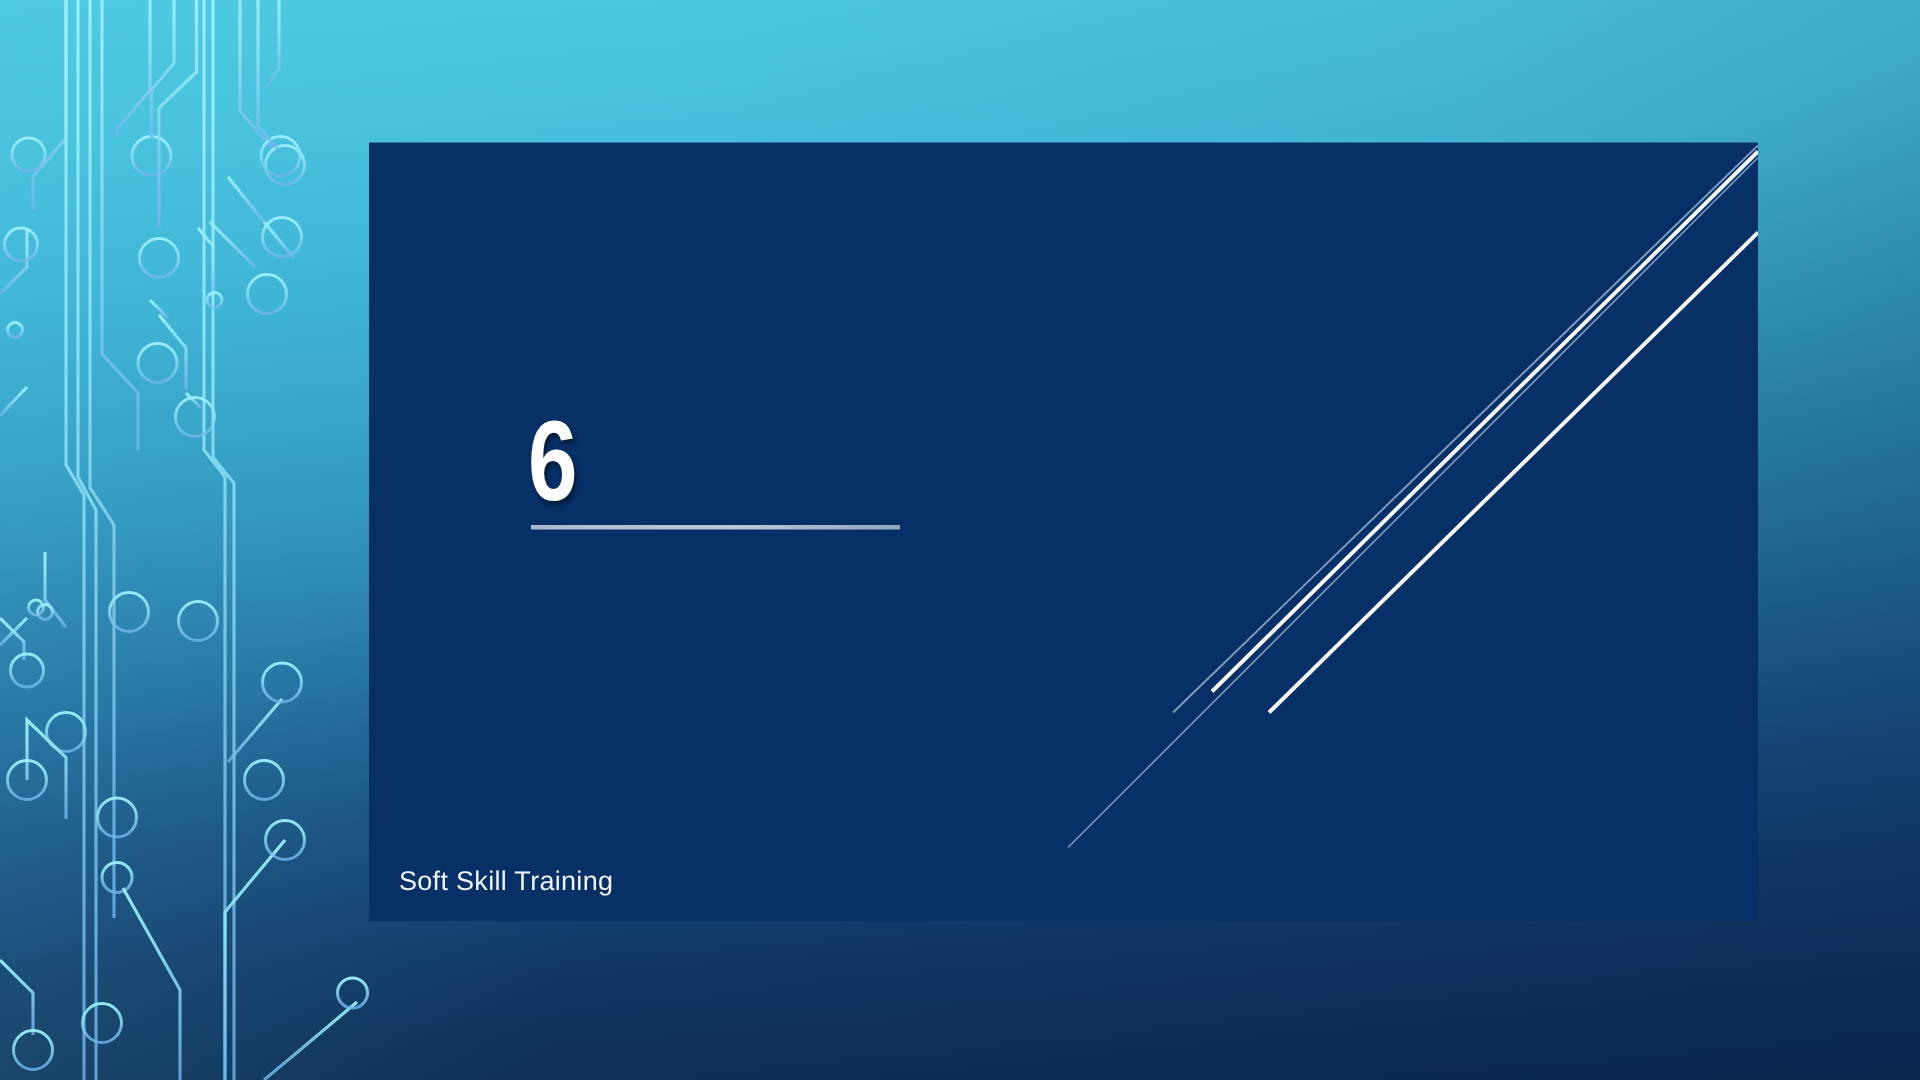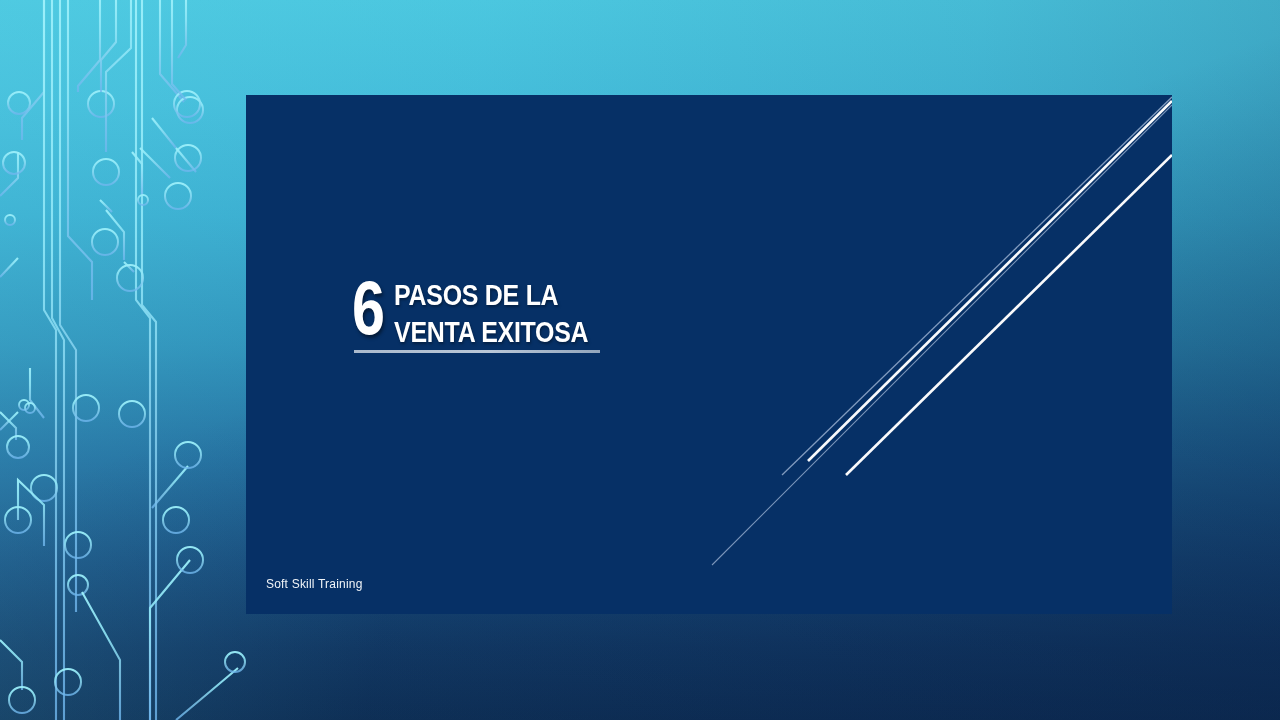--- a/index.html
+++ b/index.html
@@ -137,21 +137,21 @@
     background: linear-gradient(90deg, #b9c6d6 0%, #c9d4e1 55%, #9fb0c4 100%);
     opacity: 0.92;
   }
 
   
   .subtitle {
     position: absolute;
     left: 20px;
     top: 482px;
     font-family: "Liberation Sans", sans-serif;
-    font-size: 12px;
+    font-size: 18px;
     font-weight: normal;
     color: #f0f4f8;
     letter-spacing: 0.2px;
   }
 </style>
 </head>
 <body>
 
 <div id="stage">
 
@@ -278,24 +278,20 @@
       <line x1="536" y1="380" x2="926" y2="2" stroke="#8FA7C9" stroke-width="1.3" opacity="0.9"></line>
 
       <line x1="562" y1="366" x2="926" y2="6" stroke="#FFFFFF" stroke-width="2.6" opacity="0.98"></line>
 
       <line x1="600" y1="380" x2="926" y2="60" stroke="#FFFFFF" stroke-width="2.6" opacity="0.98"></line>
     </svg>
 
     <div class="title-block">
       <div class="title-row">
         <span class="big-number">6</span>
-        <span class="title-text">
-          <div class="title-line">PASOS DE LA</div>
-          <div class="title-line">VENTA EXITOSA</div>
-        </span>
       </div>
     </div>
 
     <div class="title-underline"></div>
 
     <div class="subtitle">Soft Skill Training</div>
   </div>
 
 </div>
 

